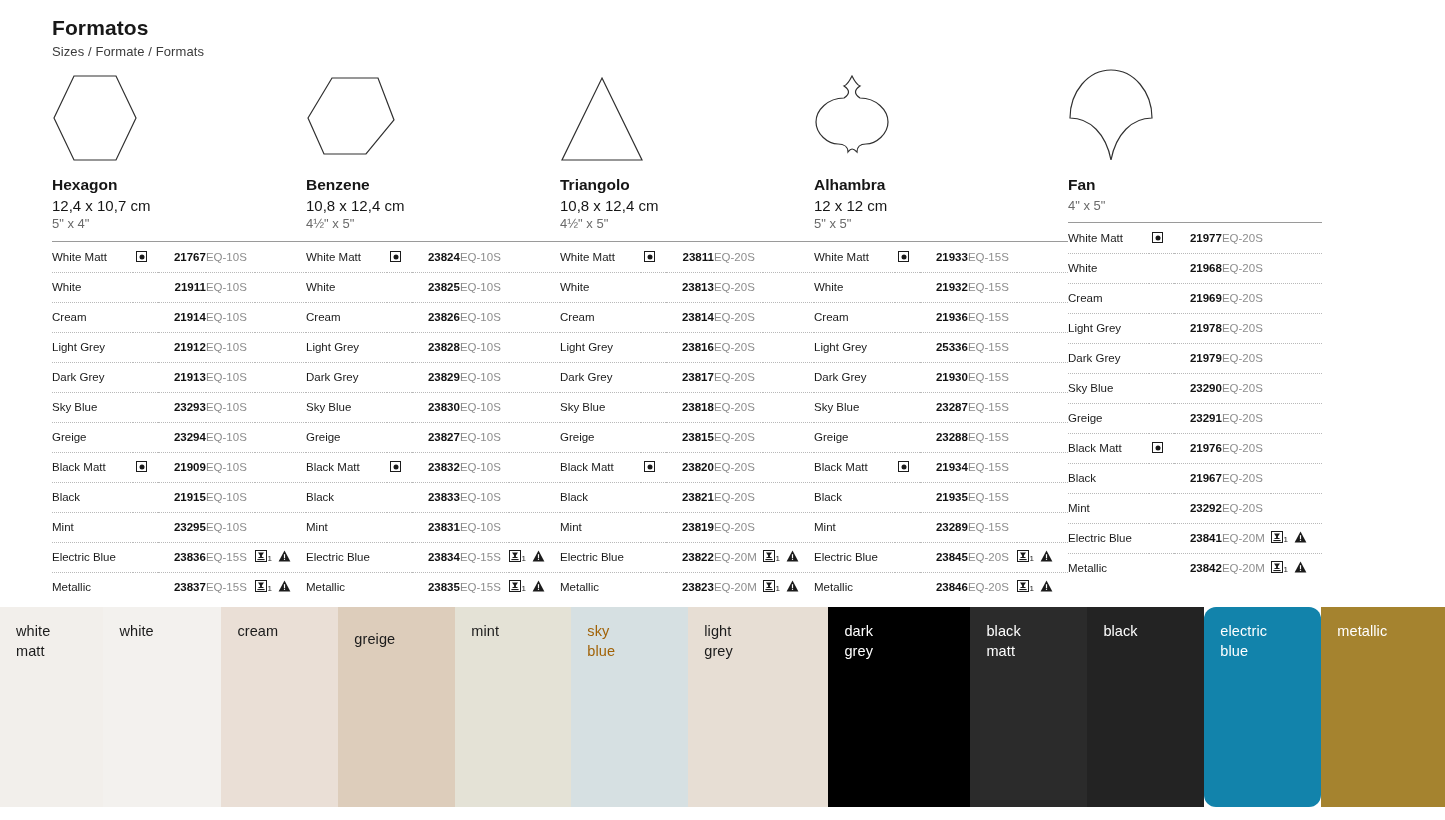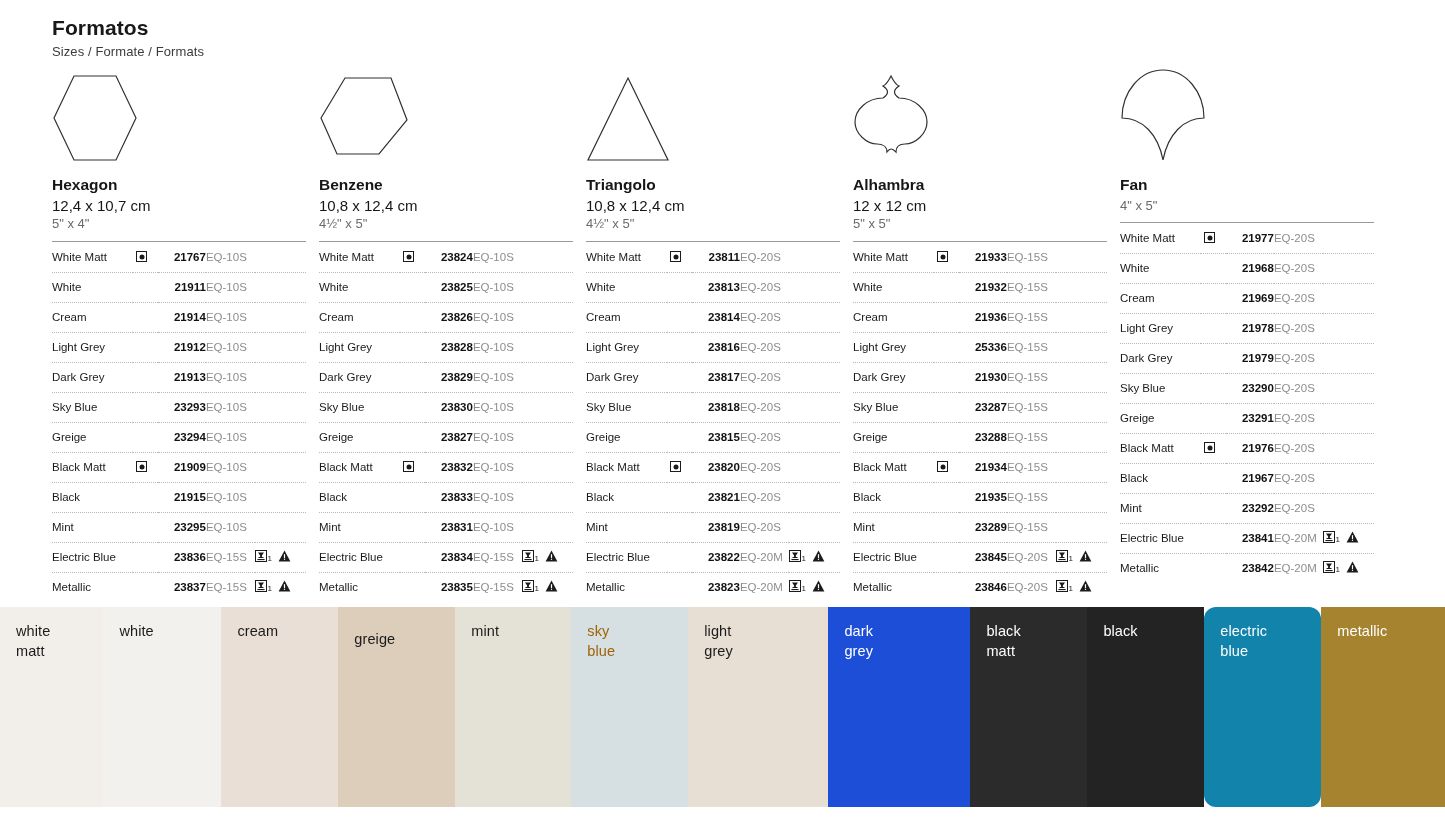--- a/index.html
+++ b/index.html
@@ -43,21 +43,21 @@
     left: 52px;
     top: 72px;
     width: 1350px;
     display: flex;
     gap: 0px;
   }
   .col {
     width: 254px;
     margin-right: 0px;
   }
-  .col + .col { margin-left: 13px; }
+  .col + .col { margin-left: 0px; }
 
   .shape-box {
     height: 92px;
     display: flex;
     align-items: flex-end;
     margin-bottom: 12px;
   }
   .shape-box svg { display: block; }
 
   .fmt-name {
@@ -839,21 +839,21 @@
       <span class="sw-label" style="color:#1b1b1b">mint</span>
     </div>
     <div class="swatch" style="width: 121px; background: rgb(214, 224, 226);">
       <span class="sw-label" style="color:#a16207">sky
 blue</span>
     </div>
     <div class="swatch" style="width: 145px; background: rgb(231, 222, 212);">
       <span class="sw-label" style="color:#1b1b1b">light
 grey</span>
     </div>
-    <div class="swatch" style="width: 121px; background: #1d4ed8; padding-left: 25px;">
+    <div class="swatch" style="width: 121px; background: #000000; padding-left: 25px;">
       <span class="sw-label" style="color:#ffffff">dark
 grey</span>
     </div>
     <div class="swatch" style="width: 121px; background: rgb(43, 43, 43);">
       <span class="sw-label" style="color:#ffffff">black
 matt</span>
     </div>
     <div class="swatch" style="width: 121px; background: rgb(35, 35, 35);">
       <span class="sw-label" style="color:#ffffff">black</span>
     </div>

